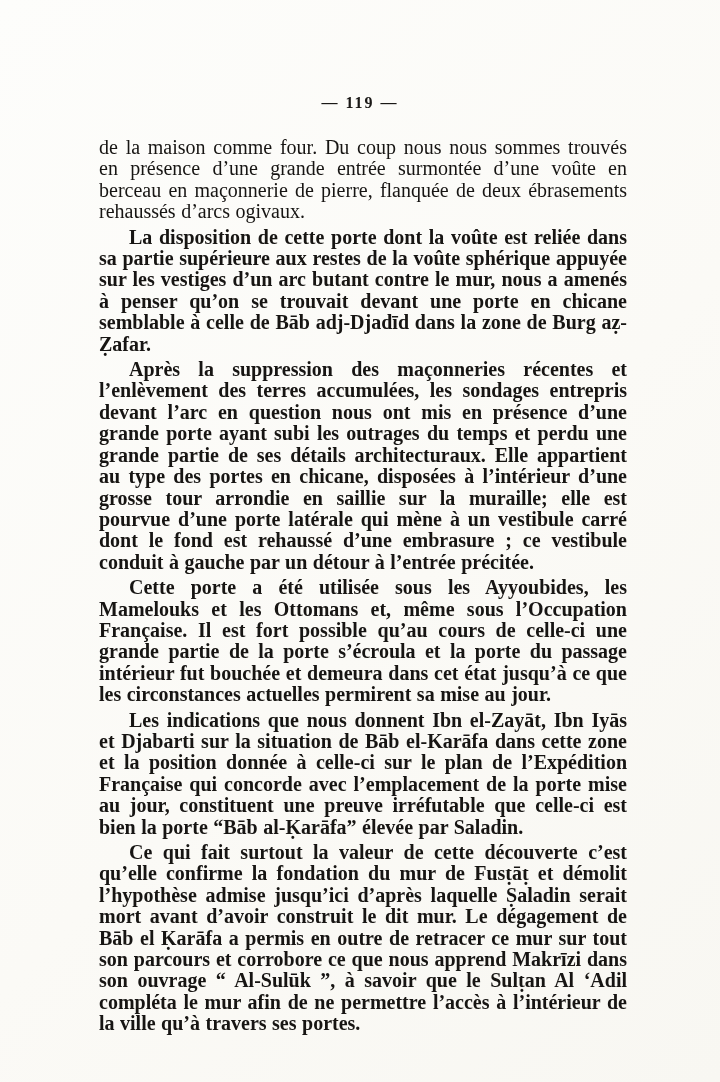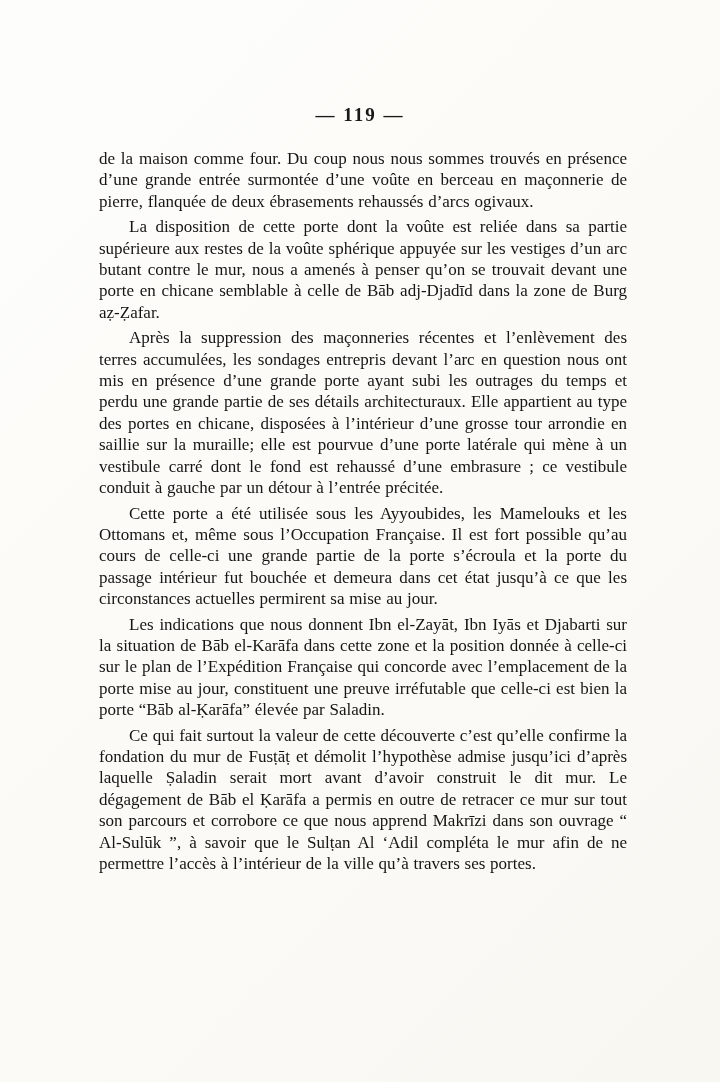--- a/index.html
+++ b/index.html
@@ -13,45 +13,46 @@
     height: 1082px;
     margin: 0 auto;
     background: linear-gradient(135deg, #fdfdfb 0%, #fbfaf6 55%, #f8f7f2 100%);
     color: #171513;
     font-family: "Liberation Serif", "DejaVu Serif", serif;
     overflow: hidden;
     box-sizing: border-box;
   }
   .page-number {
     position: absolute;
-    top: 104px;
+    top: 94px;
     left: 0;
     width: 720px;
     text-align: center;
-    font-size: 19px;
+    font-size: 16px;
     font-weight: bold;
     letter-spacing: 2px;
     color: #1a1816;
   }
   .text-block {
     position: absolute;
-    top: 148px;
+    top: 137px;
     left: 99px;
     width: 528px;
-    font-size: 17px;
+    font-size: 20px;
     line-height: 21.4px;
     text-align: justify;
     text-justify: inter-word;
   }
   .para {
     margin: 0 0 4px 0;
     word-spacing: 0.5px;
   }
   .para.indent {
     text-indent: 30px;
+    font-weight: bold;
   }
 </style>
 </head>
 <body>
 
 <div class="page">
   <div class="page-number">— 119 —</div>
 
   <div class="text-block">
     <p class="para">de la maison comme four. Du coup nous nous sommes trouvés en présence d’une grande entrée surmontée d’une voûte en berceau en maçonnerie de pierre, flanquée de deux ébrasements rehaussés d’arcs ogivaux.</p>

